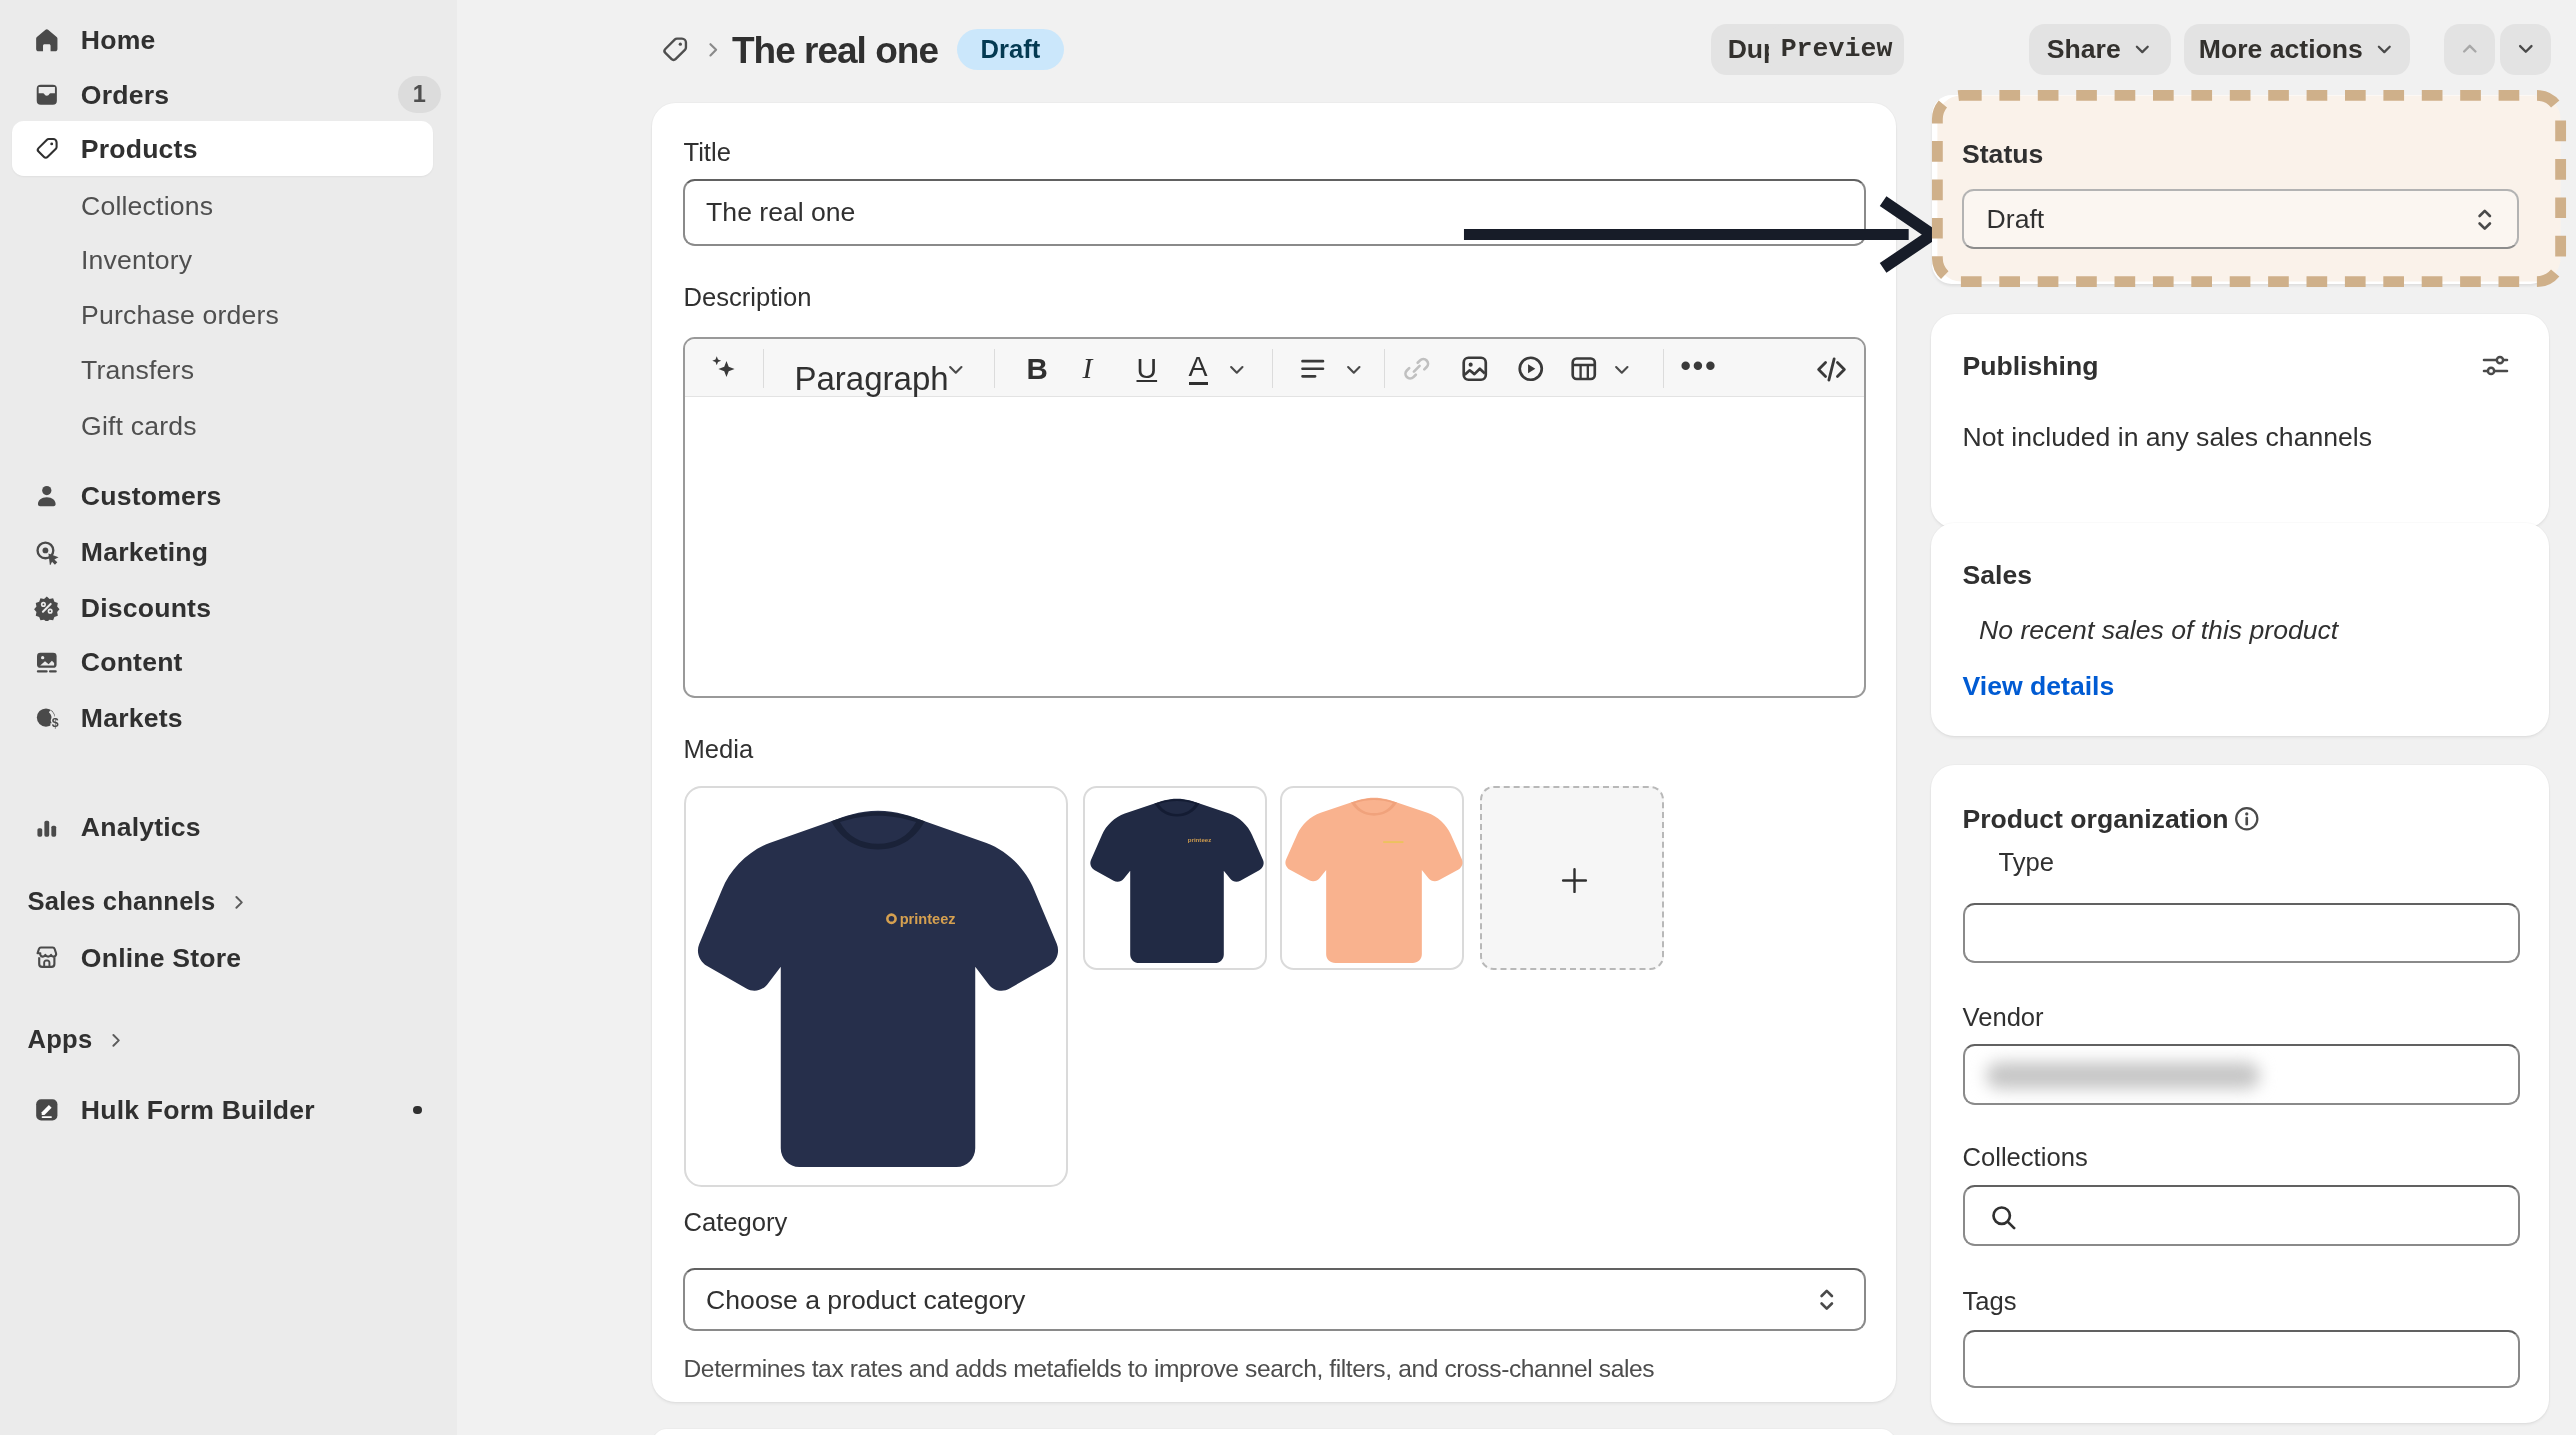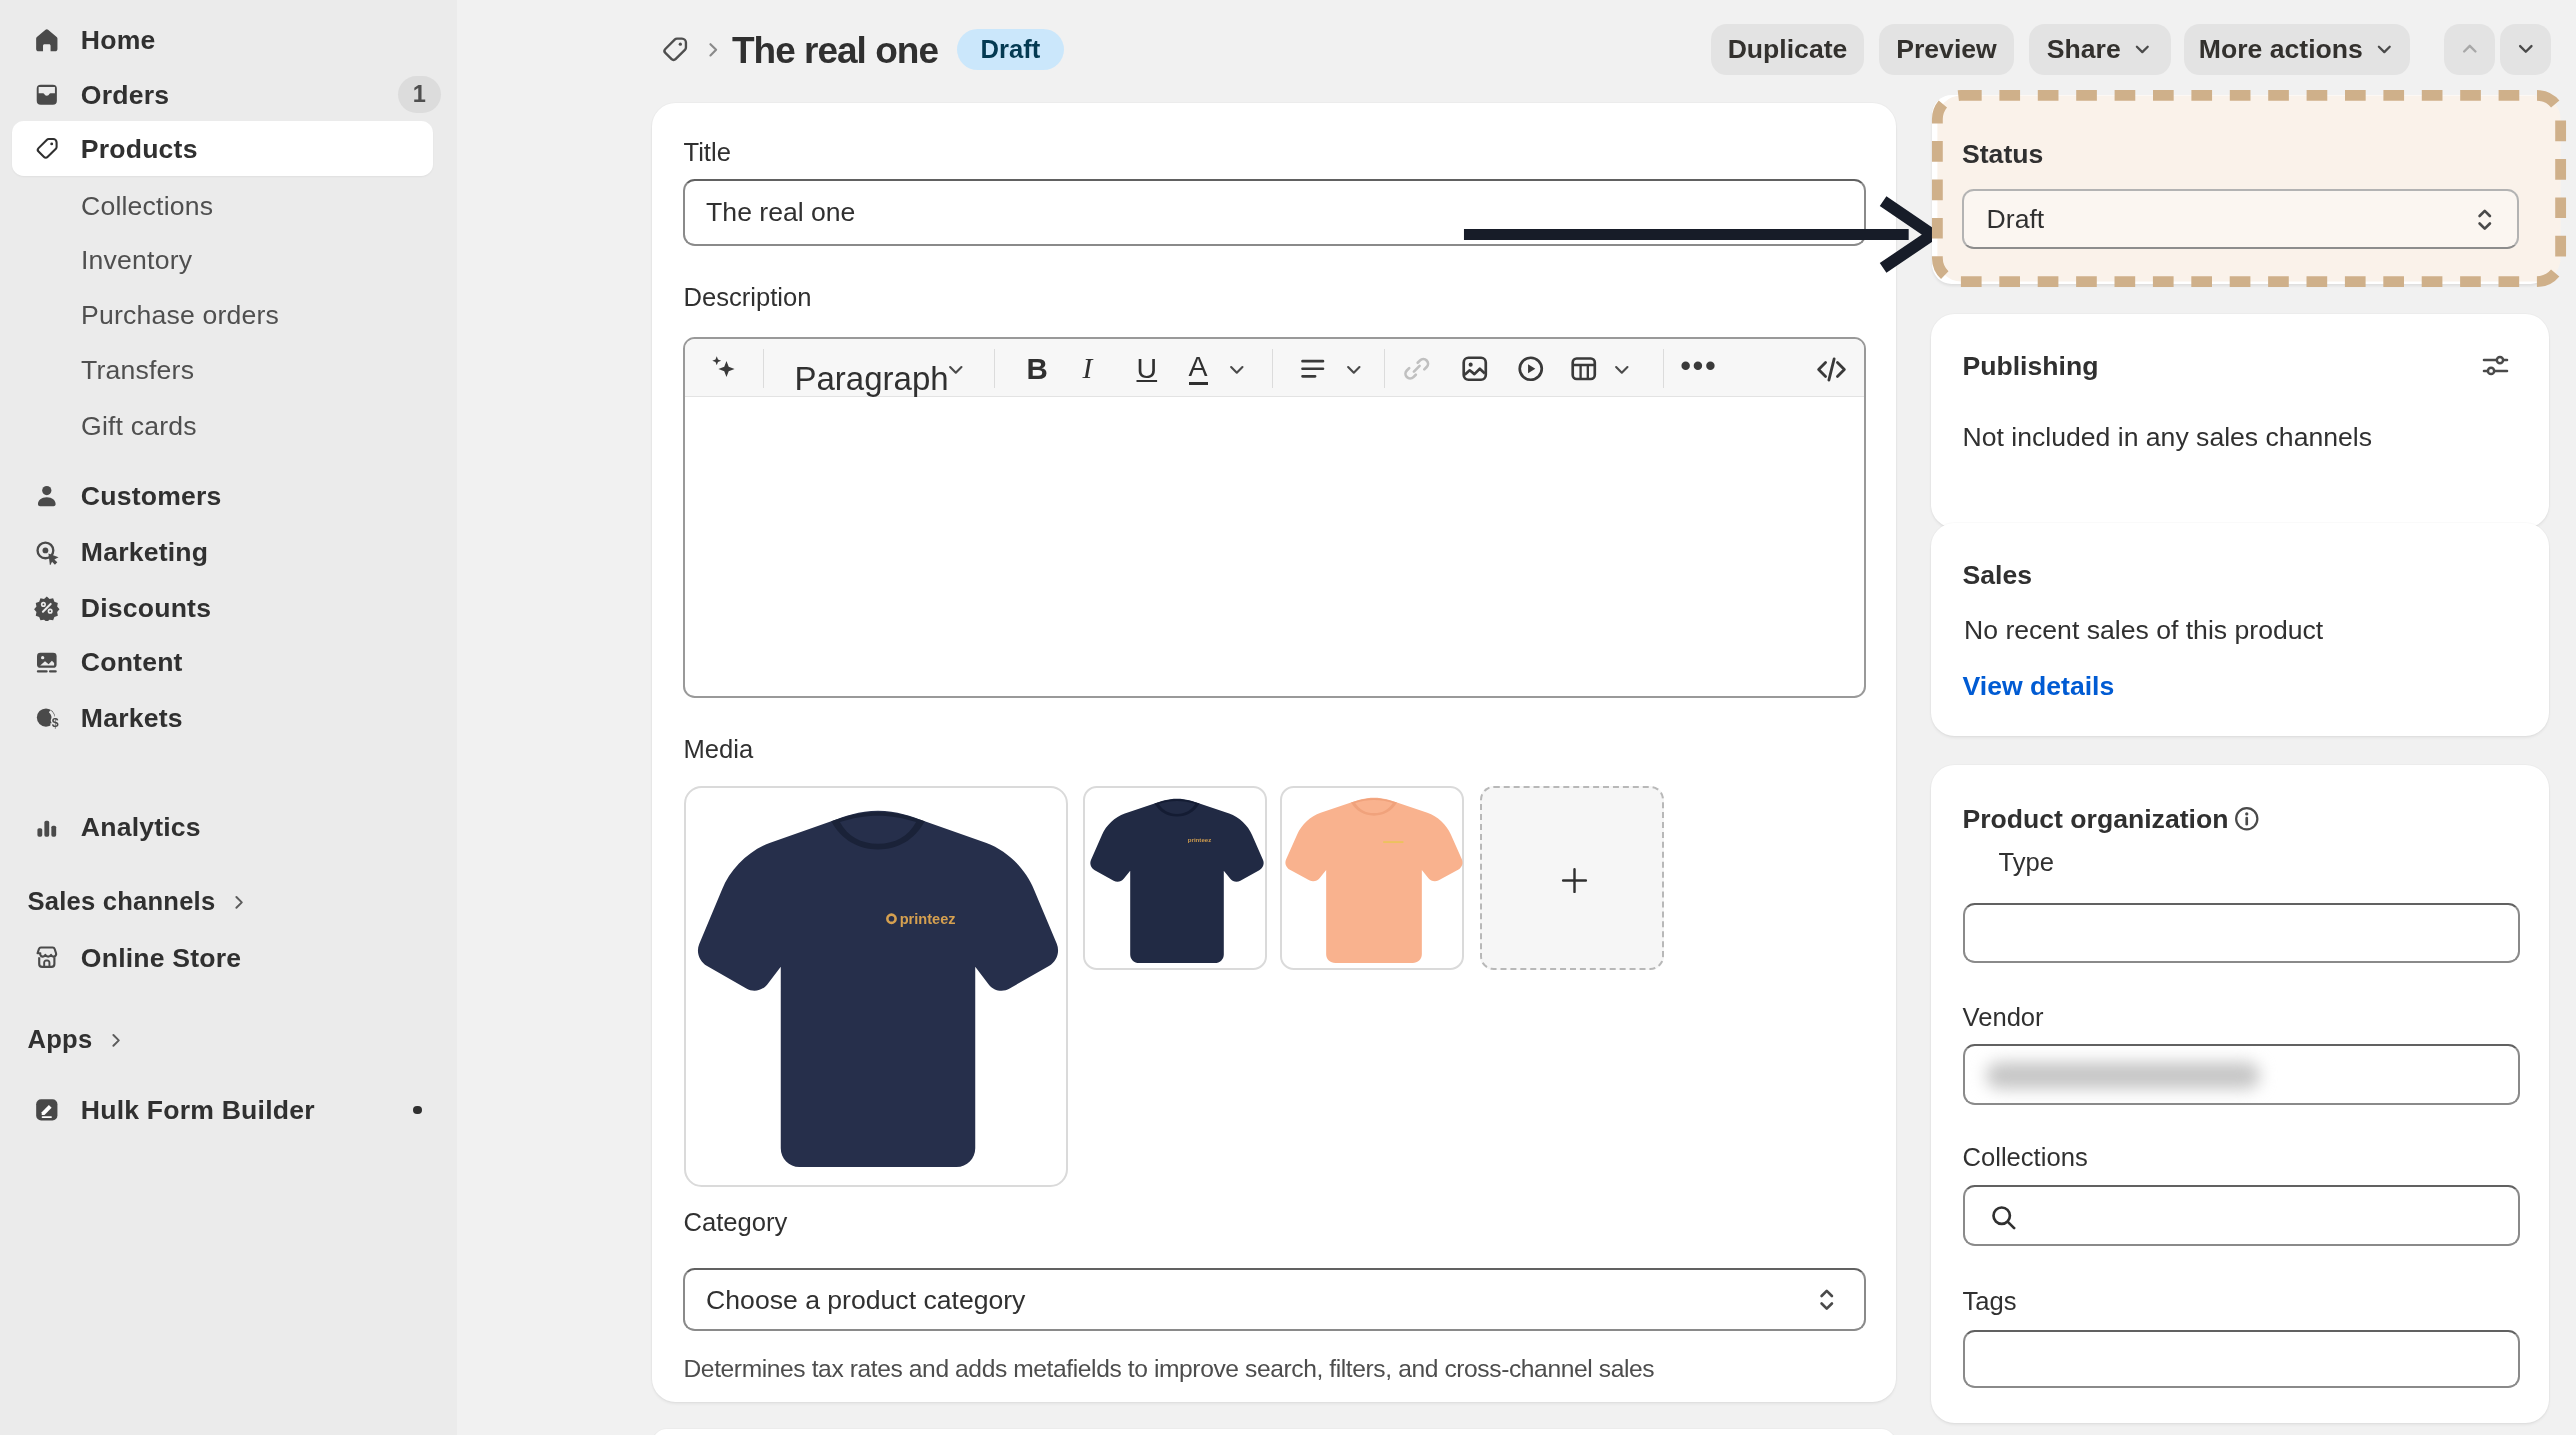--- a/index.html
+++ b/index.html
@@ -137,21 +137,21 @@
 <div class="abs" style="left:659px;top:34px;width:31.5px;height:31.5px;"><svg viewBox="0 0 20 20">
       <path fill="none" stroke="#4f4f4f" stroke-width="1.5" d="M11.35 2.9h3.25a2.5 2.5 0 0 1 2.5 2.5v3.25c0 .46-.18.91-.51 1.24l-6.1 6.1a1.75 1.75 0 0 1-2.48 0l-3.99-4a1.75 1.75 0 0 1 0-2.47l6.1-6.1c.32-.33.77-.52 1.23-.52Z"></path>
       <circle cx="13.55" cy="6.45" r="1.05" fill="#4f4f4f"></circle>
     </svg></div>
 <div class="abs" style="left:701px;top:38px;"><svg width="23.6" height="23.6" viewBox="0 0 20 20">
       <path fill="none" stroke="#8a8a8a" stroke-width="1.8" stroke-linecap="round" stroke-linejoin="round" d="M8 5.2 12.8 10 8 14.8"></path>
     </svg></div>
 <div class="abs" style="left:732px;top:29.5px;font-size:37px;font-weight:bold;color:#303030;letter-spacing:-1px;">The real one</div>
 <div class="abs" style="left:957px;top:28.5px;height:41px;padding:0 23.6px;background:#cbe7fb;border-radius:20.7px;font-size:25.6px;font-weight:bold;color:#043a52;line-height:41px;">Draft</div>
 <div class="hbtn" style="left:1711px;width:153px;">Duplicate</div>
-<div class="hbtn" style="left:1879px;width:135px;">Preview</div>
+<div class="hbtn" style="left:1769px;width:135px;font-family:Liberation Mono, monospace;">Preview</div>
 <div class="hbtn" style="left:2029px;width:142px;">Share<svg width="22.6" height="22.6" viewBox="0 0 20 20" style="margin-left:9.8px;">
       <path fill="none" stroke="#4a4a4a" stroke-width="2" stroke-linecap="round" stroke-linejoin="round" d="M5.2 7.7 10 12.5l4.8-4.8"></path>
     </svg></div>
 <div class="hbtn" style="left:2184px;width:226px;">More actions<svg width="22.6" height="22.6" viewBox="0 0 20 20" style="margin-left:9.8px;">
       <path fill="none" stroke="#4a4a4a" stroke-width="2" stroke-linecap="round" stroke-linejoin="round" d="M5.2 7.7 10 12.5l4.8-4.8"></path>
     </svg></div>
 <div class="hbtn" style="left:2444px;width:51px;">
     <svg width="23.6" height="23.6" viewBox="0 0 20 20">
       <path fill="none" stroke="#a8a8a8" stroke-width="2" stroke-linecap="round" stroke-linejoin="round" d="M5.2 12.3 10 7.5l4.8 4.8"></path>
     </svg>
@@ -292,21 +292,21 @@
         <path d="M3 6.7h14M3 13.3h14"></path>
       </g>
       <circle cx="12.7" cy="6.7" r="1.9" fill="#fff" stroke="#4a4a4a" stroke-width="1.5"></circle>
       <circle cx="7.3" cy="13.3" r="1.9" fill="#fff" stroke="#4a4a4a" stroke-width="1.5"></circle>
     </svg>
   <div class="abs" style="left:31.5px;top:108px;font-size:26.6px;color:#303030;">Not included in any sales channels</div>
 </div>
 
 <div class="card" style="left:1931px;top:523px;width:618px;height:213px;">
   <div class="rcard-title" style="position:absolute;left:31.5px;top:37px;">Sales</div>
-  <div class="abs" style="left:33px;top:92px;font-size:26.6px;color:#303030;">No recent sales of this product</div>
+  <div class="abs" style="left:48px;top:92px;font-size:26.6px;color:#303030;font-style:italic;">No recent sales of this product</div>
   <div class="abs link" style="left:31.5px;top:148px;font-size:26.6px;">View details</div>
 </div>
 
 <div class="card" style="left:1931px;top:765px;width:618px;height:658px;">
   <div class="rcard-title" style="position:absolute;left:31.5px;top:39px;">Product organization</div>
   <svg width="29.5" height="29.5" viewBox="0 0 20 20" style="position:absolute;left:301px;top:39px;">
       <circle cx="10" cy="10" r="7.2" fill="none" stroke="#4a4a4a" stroke-width="1.5"></circle>
       <circle cx="10" cy="6.7" r="1.1" fill="#4a4a4a"></circle>
       <path stroke="#4a4a4a" stroke-width="1.8" stroke-linecap="round" d="M10 9.5v4.2"></path>
     </svg>

